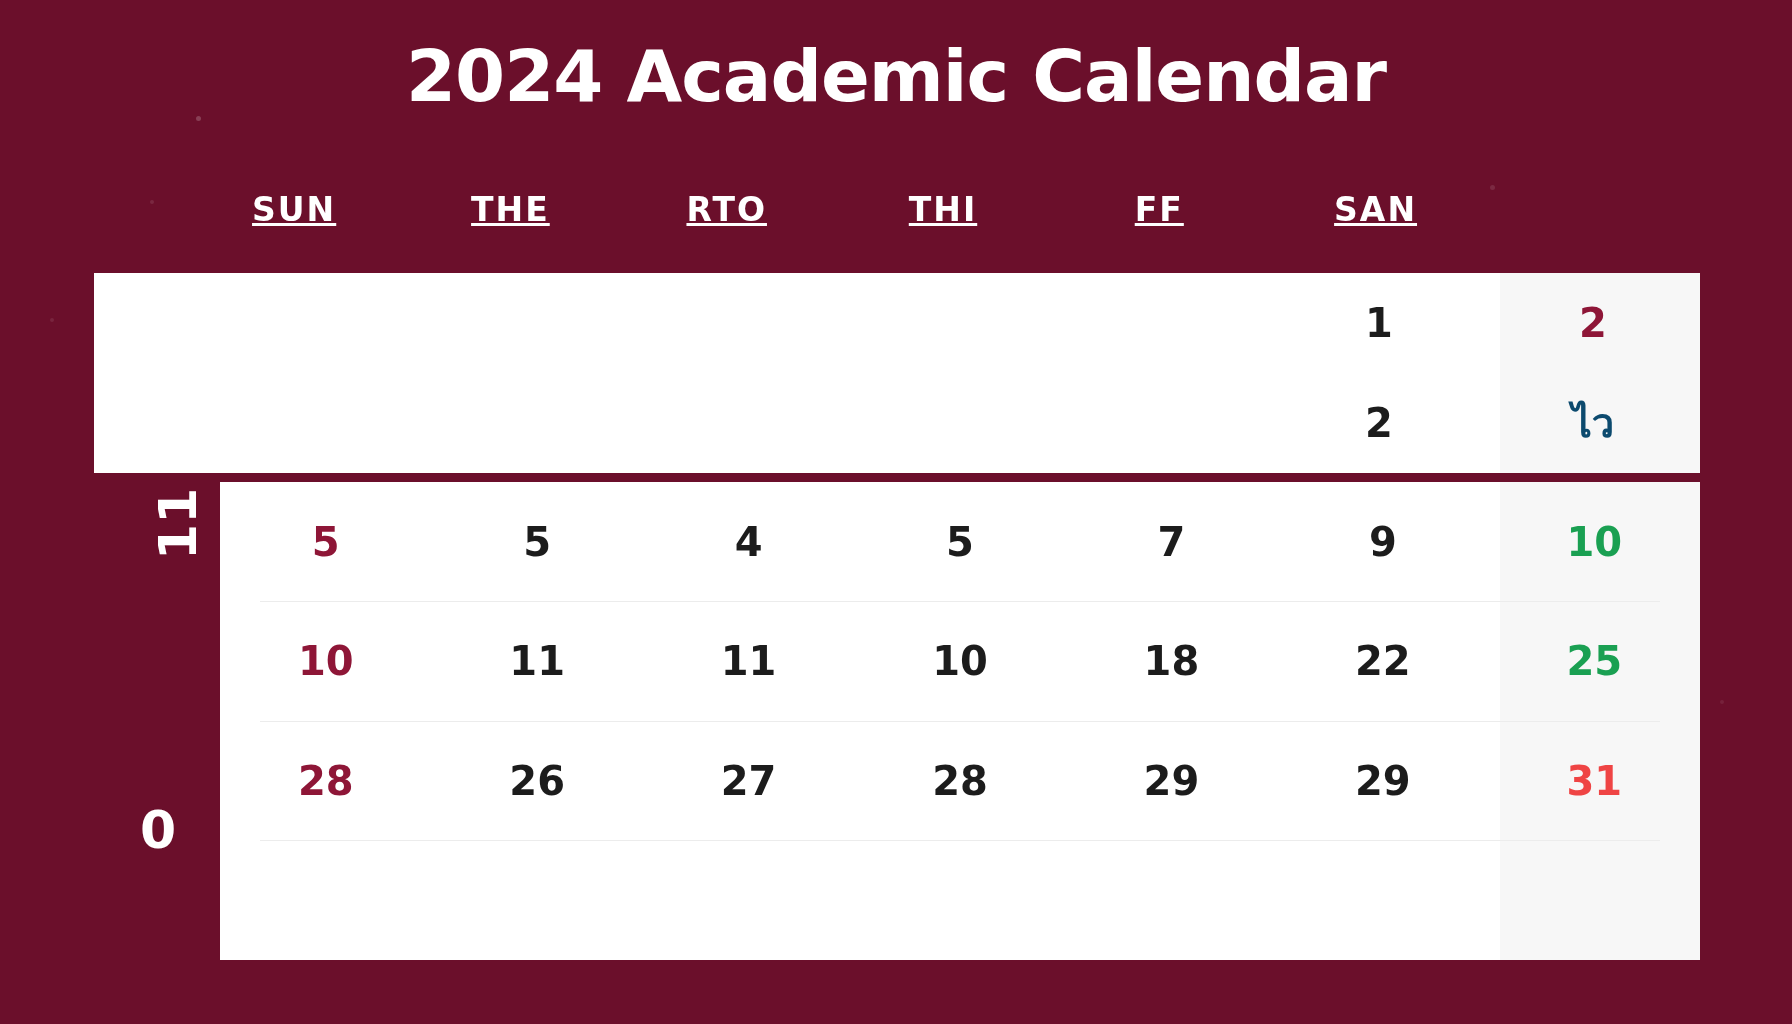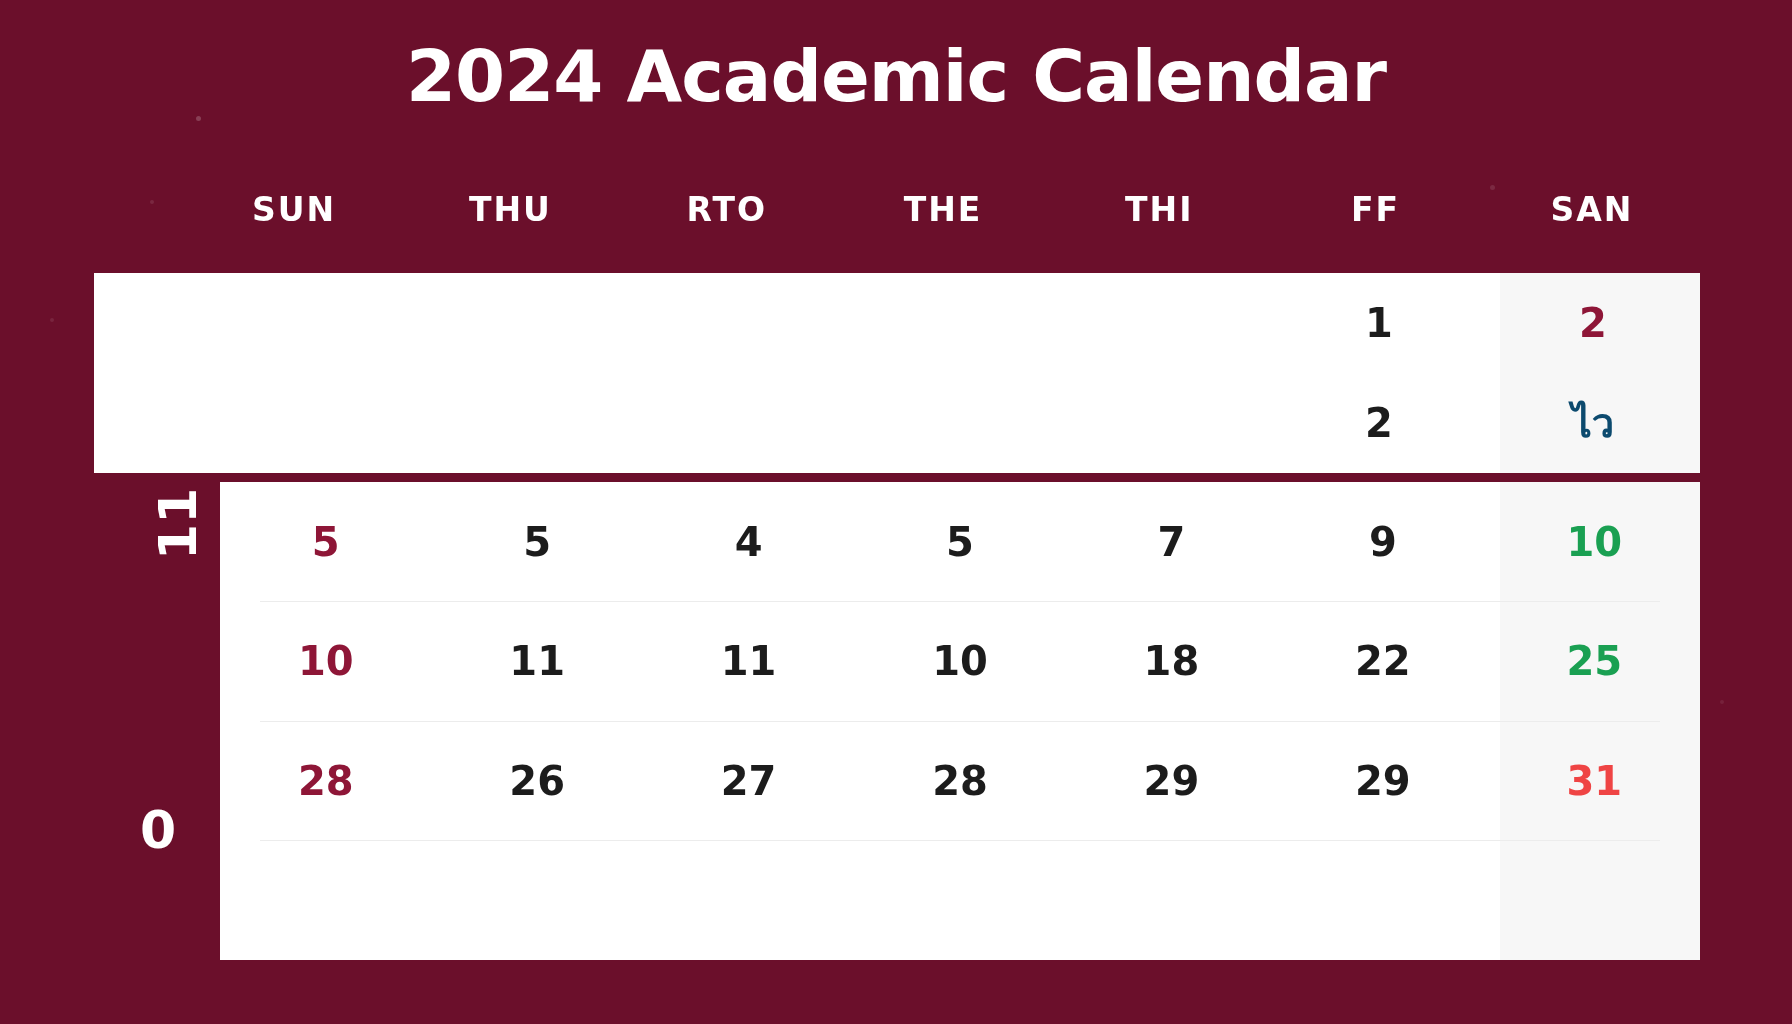--- a/index.html
+++ b/index.html
@@ -53,20 +53,21 @@
     width: 1514px;
     display: grid;
     grid-template-columns: repeat(7, 1fr);
   }
   .weekday {
     text-align: center;
     color: #ffffff;
     font-size: 33px;
     font-weight: bold;
     letter-spacing: 2px;
+    text-decoration: underline;
   }
 
   
   .band-top {
     position: absolute;
     top: 273px;
     left: 94px;
     width: 1606px;
     height: 200px;
     background: #ffffff;
@@ -187,23 +188,22 @@
   <div class="speck s1"></div>
   <div class="speck s2"></div>
   <div class="speck s3"></div>
   <div class="speck s4"></div>
   <div class="speck s5"></div>
 
   <div class="title">2024 Academic Calendar</div>
 
   <div class="weekdays">
     <div class="weekday">SUN</div>
-    <div class="weekday">THU</div>
+    <div class="weekday">THE</div>
     <div class="weekday">RTO</div>
-    <div class="weekday">THE</div>
     <div class="weekday">THI</div>
     <div class="weekday">FF</div>
     <div class="weekday">SAN</div>
   </div>
 
   <div class="edge-num n1">1</div>
   <div class="edge-num n11">11</div>
   <div class="edge-num n0">0</div>
 
   <div class="band-top">

